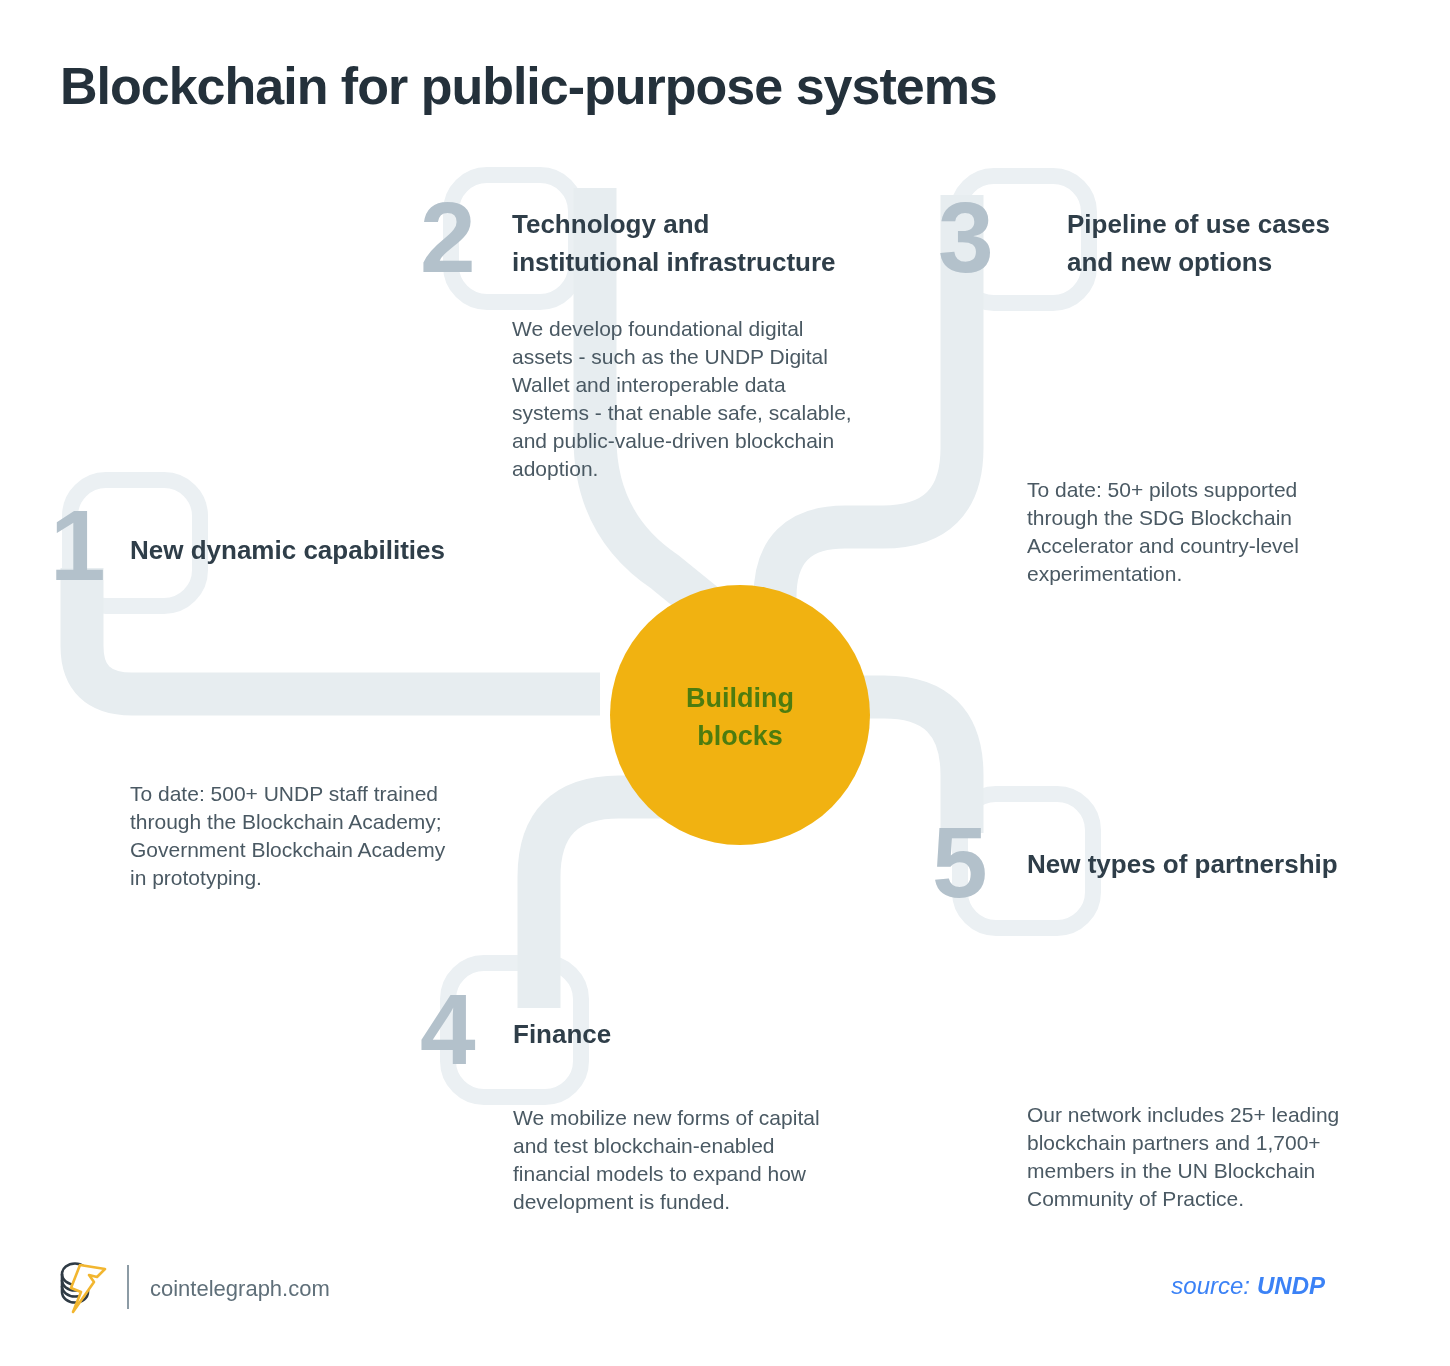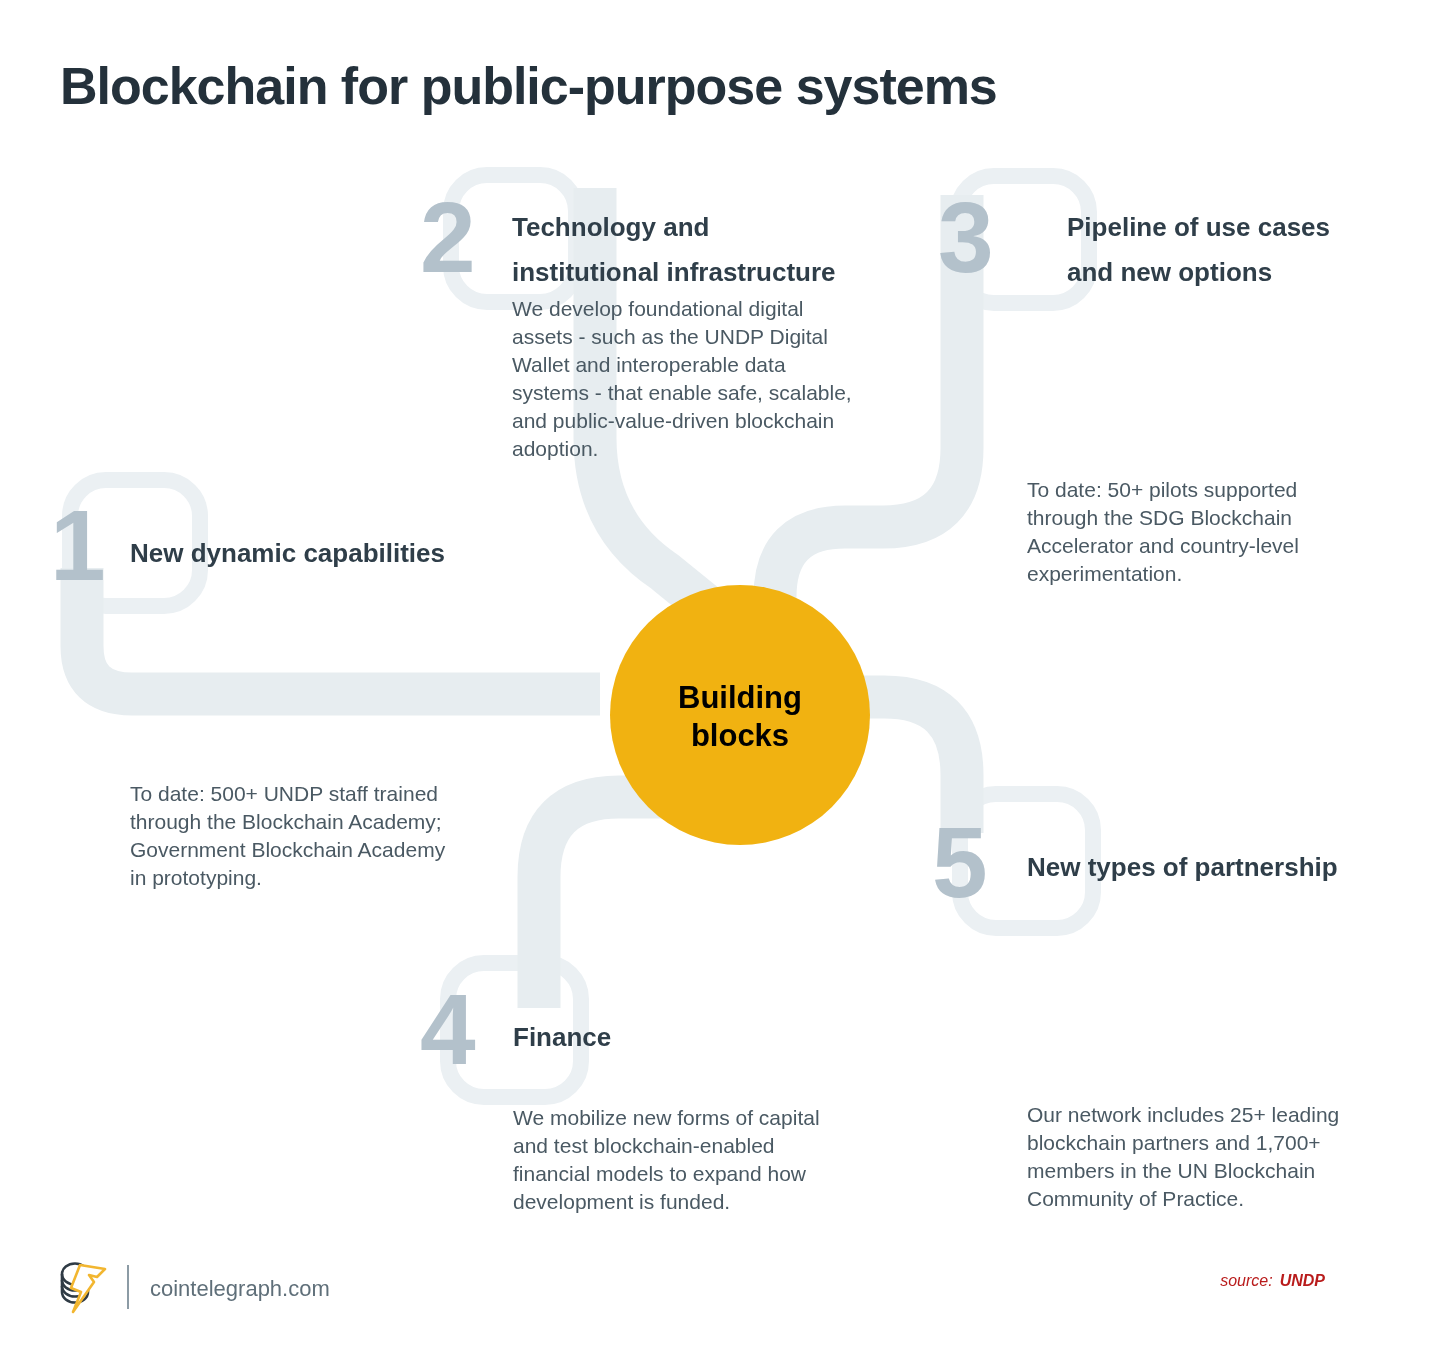--- a/index.html
+++ b/index.html
@@ -11,60 +11,60 @@
   .abs{position:absolute;}
   .lines{white-space:pre-line;}
   .page-title{
     left:60px;top:56px;font-size:52px;font-weight:700;letter-spacing:-1px;
     color:#24313B;
   }
   .big-num{
     font-size:100px;font-weight:700;line-height:1;color:#B3C1CB;
   }
   .sec-heading{
-    font-size:26px;font-weight:700;line-height:45px;color:#2F3E49;
+    font-size:26px;font-weight:700;line-height:38px;color:#2F3E49;
   }
   .sec-para{
     font-size:21px;line-height:28px;color:#4A5963;width:405px;
   }
   .center-label{
     left:630px;top:679px;width:220px;text-align:center;
-    font-size:31px;font-weight:700;line-height:38px;color:#000000;
+    font-size:27px;font-weight:700;line-height:38px;color:#4d7c0f;
   }
   
   .num-1{left:50px;top:495px;}
   .num-2{left:420px;top:187px;}
   .num-3{left:938px;top:187px;}
   .num-4{left:420px;top:979px;}
   .num-5{left:932px;top:812px;}
   
   .h-1{left:130px;top:531px;}
   .h-2{left:512px;top:205px;}
   .h-3{left:1027px;top:205px;margin-left:40px;}
   .h-4{left:513px;top:1015px;}
   .h-5{left:1027px;top:845px;}
   
   .p-1a{left:130px;top:613px;}
   .p-1b{left:130px;top:780px;}
-  .p-2a{left:512px;top:295px;}
+  .p-2a{left:512px;top:315px;}
   .p-3a{left:1027px;top:307px;}
   .p-3b{left:1027px;top:476px;}
   .p-4a{left:513px;top:1104px;}
   .p-5a{left:1027px;top:937px;}
   .p-5b{left:1027px;top:1101px;}
   
   .footer-logo{left:59px;top:1261px;width:50px;height:54px;}
   .footer-divider{
     left:127px;top:1265px;width:2px;height:44px;background:#8C9BA5;
   }
   .footer-site{
     left:150px;top:1276px;font-size:22px;color:#5F6F79;
   }
   .footer-source{
-    right:58px;top:1272px;font-size:16px;font-style:italic;color:#b91c1c;
+    right:58px;top:1272px;font-size:24px;font-style:italic;color:#3b82f6;
     text-align:right;
   }
   .footer-source .src-val{font-weight:700;margin-left:7px;}
 </style>
 </head>
 <body>
 
 <div class="canvas">
 
   <svg class="bg-svg" viewBox="0 0 1450 1366">

